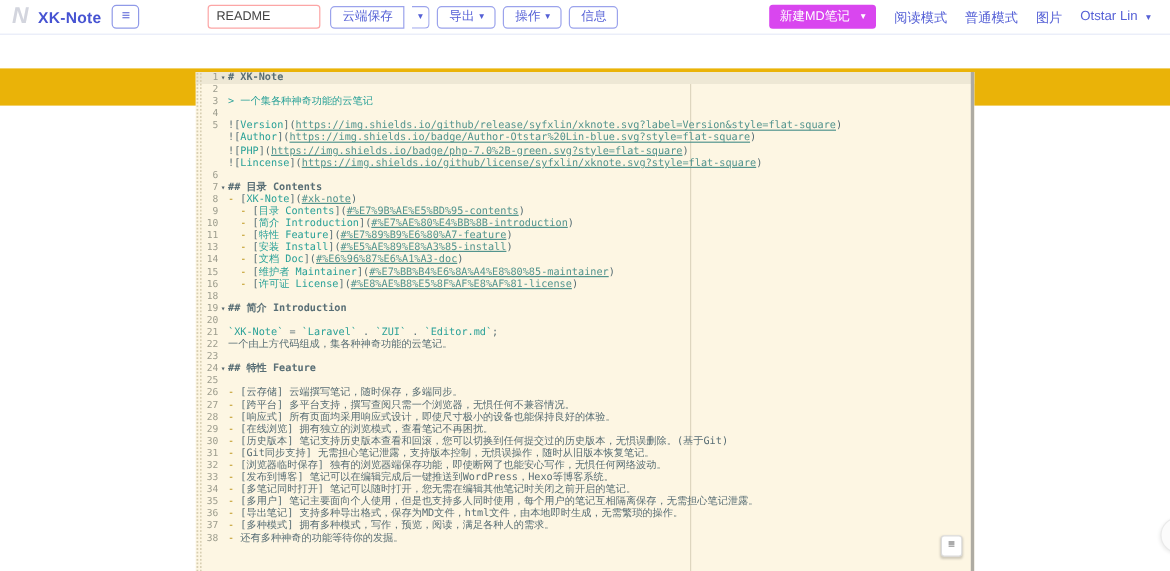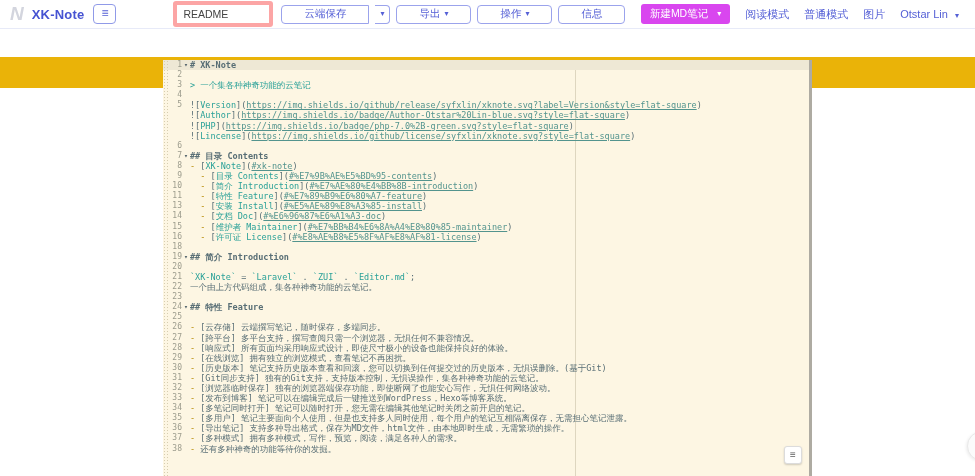--- a/index.html
+++ b/index.html
@@ -13,28 +13,28 @@
     height:29px;box-sizing:border-box;display:flex;align-items:center;
     padding:0 16px 0 8px;background:#fff;border-bottom:1px solid #e7eaf8;
   }
   .logo{color:#d3d5de;font-weight:bold;font-style:italic;font-size:19px;margin:0 8px 0 2px;}
   .app-title{color:#4653d2;font-size:13px;font-weight:600;letter-spacing:.2px;}
   .menu-btn{
     margin-left:9px;width:21px;height:18px;border:1px solid #909ae8;border-radius:4px;
     color:#5560d6;font-size:12px;line-height:16px;text-align:center;cursor:pointer;background:#fff;
   }
   .fname{
-    margin-left:57px;width:80px;height:16px;border:4px solid #fca5a5;border-radius:3px;
+    margin-left:57px;width:80px;height:16px;border:1px solid #fca5a5;border-radius:3px;
     font-size:10.5px;color:#444;padding:1px 6px;outline:none;font-family:"Liberation Sans",sans-serif;
   }
   .btn-group{display:flex;margin-left:8px;}
   .btn{
     height:19px;box-sizing:border-box;display:inline-flex;align-items:center;
     border:1px solid #9ba3ec;border-radius:4px;background:#fff;color:#5560d6;
-    font-size:10.5px;padding:0 22px;cursor:pointer;white-space:nowrap;
+    font-size:10.5px;padding:0 9px;cursor:pointer;white-space:nowrap;
   }
   .btn-group .btn-main{border-radius:4px 0 0 4px;}
   .btn-group .btn-caret{border-radius:0 4px 4px 0;border-left:none;padding:0 5px;}
   .btn + .btn, .btn-group + .btn{margin-left:6px;}
   .caret{font-size:8px;margin-left:4px;line-height:1;}
   .btn-caret .caret{margin-left:0;}
   .nav-right{margin-left:auto;display:flex;align-items:center;}
   .primary-btn{
     display:inline-flex;align-items:center;height:20px;background:#d946ef;color:#fff;
     border-radius:3px;font-size:10.5px;padding:0 9px;cursor:pointer;white-space:nowrap;
@@ -234,21 +234,21 @@
       <div class="line"><span class="ln">21</span><span class="fold"></span><span class="codeseg"><span class="sc">`XK-Note`</span><span class="sp"> = </span><span class="sc">`Laravel`</span><span class="sp"> . </span><span class="sc">`ZUI`</span><span class="sp"> . </span><span class="sc">`Editor.md`</span><span class="sp">;</span></span></div>
       <div class="line"><span class="ln">22</span><span class="fold"></span><span class="codeseg"><span class="sp">一个由上方代码组成，集各种神奇功能的云笔记。</span></span></div>
       <div class="line"><span class="ln">23</span><span class="fold"></span><span class="codeseg"></span></div>
       <div class="line"><span class="ln">24</span><span class="fold">▾</span><span class="codeseg"><span class="sh">## 特性 Feature</span></span></div>
       <div class="line"><span class="ln">25</span><span class="fold"></span><span class="codeseg"></span></div>
       <div class="line"><span class="ln">26</span><span class="fold"></span><span class="codeseg"><span class="sd">- </span><span class="sp">[云存储] 云端撰写笔记，随时保存，多端同步。</span></span></div>
       <div class="line"><span class="ln">27</span><span class="fold"></span><span class="codeseg"><span class="sd">- </span><span class="sp">[跨平台] 多平台支持，撰写查阅只需一个浏览器，无惧任何不兼容情况。</span></span></div>
       <div class="line"><span class="ln">28</span><span class="fold"></span><span class="codeseg"><span class="sd">- </span><span class="sp">[响应式] 所有页面均采用响应式设计，即使尺寸极小的设备也能保持良好的体验。</span></span></div>
       <div class="line"><span class="ln">29</span><span class="fold"></span><span class="codeseg"><span class="sd">- </span><span class="sp">[在线浏览] 拥有独立的浏览模式，查看笔记不再困扰。</span></span></div>
       <div class="line"><span class="ln">30</span><span class="fold"></span><span class="codeseg"><span class="sd">- </span><span class="sp">[历史版本] 笔记支持历史版本查看和回滚，您可以切换到任何提交过的历史版本，无惧误删除。(基于Git)</span></span></div>
-      <div class="line"><span class="ln">31</span><span class="fold"></span><span class="codeseg"><span class="sd">- </span><span class="sp">[Git同步支持] 独有的Git支持，支持版本控制，无惧误操作，集各种神奇功能的云笔记。</span></span></div>
+      <div class="line"><span class="ln">31</span><span class="fold"></span><span class="codeseg"><span class="sd">- </span><span class="sp">[Git同步支持] 无需担心笔记泄露，支持版本控制，无惧误操作，随时从旧版本恢复笔记。</span></span></div>
       <div class="line"><span class="ln">32</span><span class="fold"></span><span class="codeseg"><span class="sd">- </span><span class="sp">[浏览器临时保存] 独有的浏览器端保存功能，即使断网了也能安心写作，无惧任何网络波动。</span></span></div>
       <div class="line"><span class="ln">33</span><span class="fold"></span><span class="codeseg"><span class="sd">- </span><span class="sp">[发布到博客] 笔记可以在编辑完成后一键推送到WordPress，Hexo等博客系统。</span></span></div>
       <div class="line"><span class="ln">34</span><span class="fold"></span><span class="codeseg"><span class="sd">- </span><span class="sp">[多笔记同时打开] 笔记可以随时打开，您无需在编辑其他笔记时关闭之前开启的笔记。</span></span></div>
       <div class="line"><span class="ln">35</span><span class="fold"></span><span class="codeseg"><span class="sd">- </span><span class="sp">[多用户] 笔记主要面向个人使用，但是也支持多人同时使用，每个用户的笔记互相隔离保存，无需担心笔记泄露。</span></span></div>
       <div class="line"><span class="ln">36</span><span class="fold"></span><span class="codeseg"><span class="sd">- </span><span class="sp">[导出笔记] 支持多种导出格式，保存为MD文件，html文件，由本地即时生成，无需繁琐的操作。</span></span></div>
       <div class="line"><span class="ln">37</span><span class="fold"></span><span class="codeseg"><span class="sd">- </span><span class="sp">[多种模式] 拥有多种模式，写作，预览，阅读，满足各种人的需求。</span></span></div>
       <div class="line"><span class="ln">38</span><span class="fold"></span><span class="codeseg"><span class="sd">- </span><span class="sp">还有多种神奇的功能等待你的发掘。</span></span></div>
     </div>
   <div class="dots"></div>
   <div class="sbar"></div>

